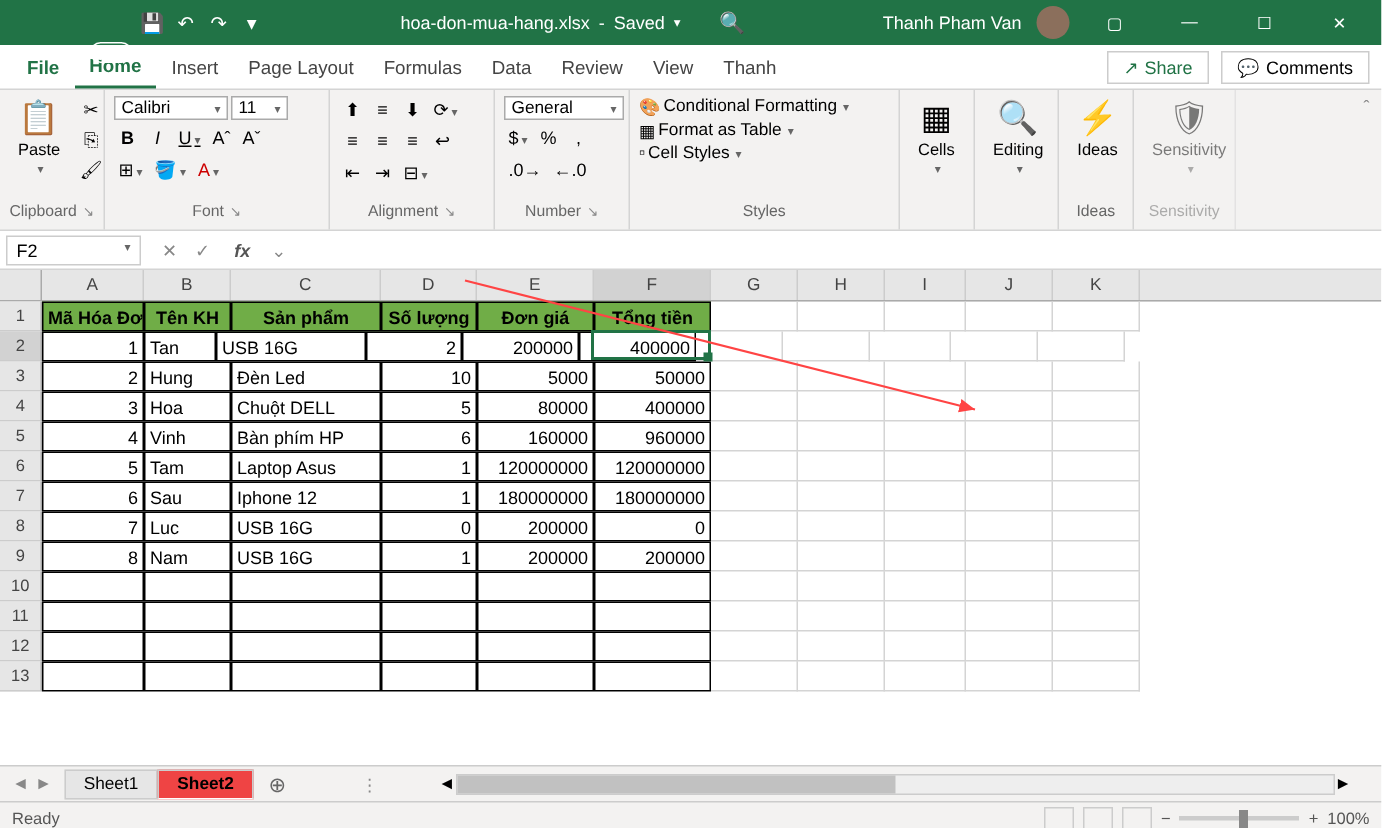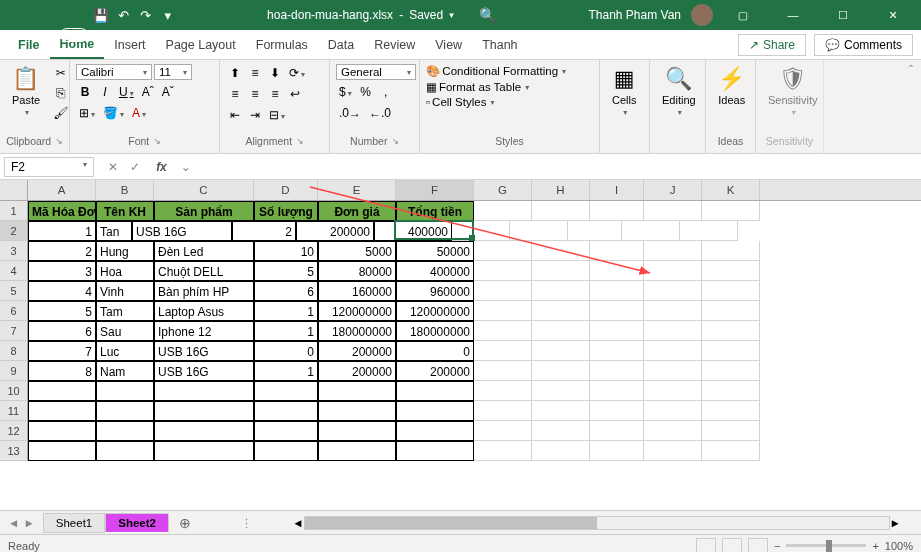--- a/index.html
+++ b/index.html
@@ -69,21 +69,21 @@
 .fill-handle { position: absolute; width: 6px; height: 6px; background: #217346; right: -3px; bottom: -3px; }
 
 
 .annotation-arrow { position: absolute; pointer-events: none; }
 .annotation-text { position: absolute; color: #ff4444; font-size: 18px; line-height: 1.3; pointer-events: none; }
 
 
 .sheet-bar { height: 24px; display: flex; align-items: center; background: #f3f2f1; border-top: 1px solid #ccc; font-size: 11.5px; }
 .sheet-nav { padding: 0 8px; color: #888; display: flex; gap: 4px; }
 .sheet-tab { padding: 3px 12px; background: #e6e6e6; border: 1px solid #ccc; }
-.sheet-tab.active { background: #d946ef; border-bottom: 1px solid #fff; font-weight: 600; }
+.sheet-tab.active { background: #ef4444; border-bottom: 1px solid #fff; font-weight: 600; }
 .new-sheet { padding: 0 10px; color: #666; font-size: 14px; }
 .h-scroll { flex: 1; margin: 0 20px 0 40px; display: flex; align-items: center; }
 .scroll-track { flex: 1; height: 14px; background: #eee; border: 1px solid #ccc; position: relative; }
 .scroll-thumb { position: absolute; height: 100%; background: #c1c1c1; left: 0; width: 50%; }
 
 
 .status-bar { height: 22px; background: #f3f2f1; border-top: 1px solid #ccc; display: flex; align-items: center; padding: 0 8px; font-size: 11px; color: #555; }
 .status-right { margin-left: auto; display: flex; align-items: center; gap: 6px; }
 .view-btn { width: 20px; height: 16px; border: 1px solid #ccc; }
 .zoom-slider { width: 80px; height: 3px; background: #ccc; position: relative; }
@@ -355,21 +355,21 @@
         <div class="cell hdr" style="width: 78px;">Tổng tiền</div>
         <div class="cell" style="width: 58px;"></div>
         <div class="cell" style="width: 58px;"></div>
         <div class="cell" style="width: 54px;"></div>
         <div class="cell" style="width: 58px;"></div>
         <div class="cell" style="width: 58px;"></div>
       </div>
       <div class="row">
         <div class="row-h sel">2</div>
         <div class="cell data num" style="width: 68px;">1</div>
-        <div class="cell data" style="width: 36px;">Tan</div>
+        <div class="cell data" style="width: 48px;">Tan</div>
         <div class="cell data" style="width: 100px;">USB 16G</div>
         <div class="cell data num" style="width: 64px;">2</div>
         <div class="cell data num" style="width: 78px;">200000</div>
         <div class="cell data num" style="width: 78px;">400000</div>
         <div class="cell" style="width: 58px;"></div>
         <div class="cell" style="width: 58px;"></div>
         <div class="cell" style="width: 54px;"></div>
         <div class="cell" style="width: 58px;"></div>
         <div class="cell" style="width: 58px;"></div>
       </div>

